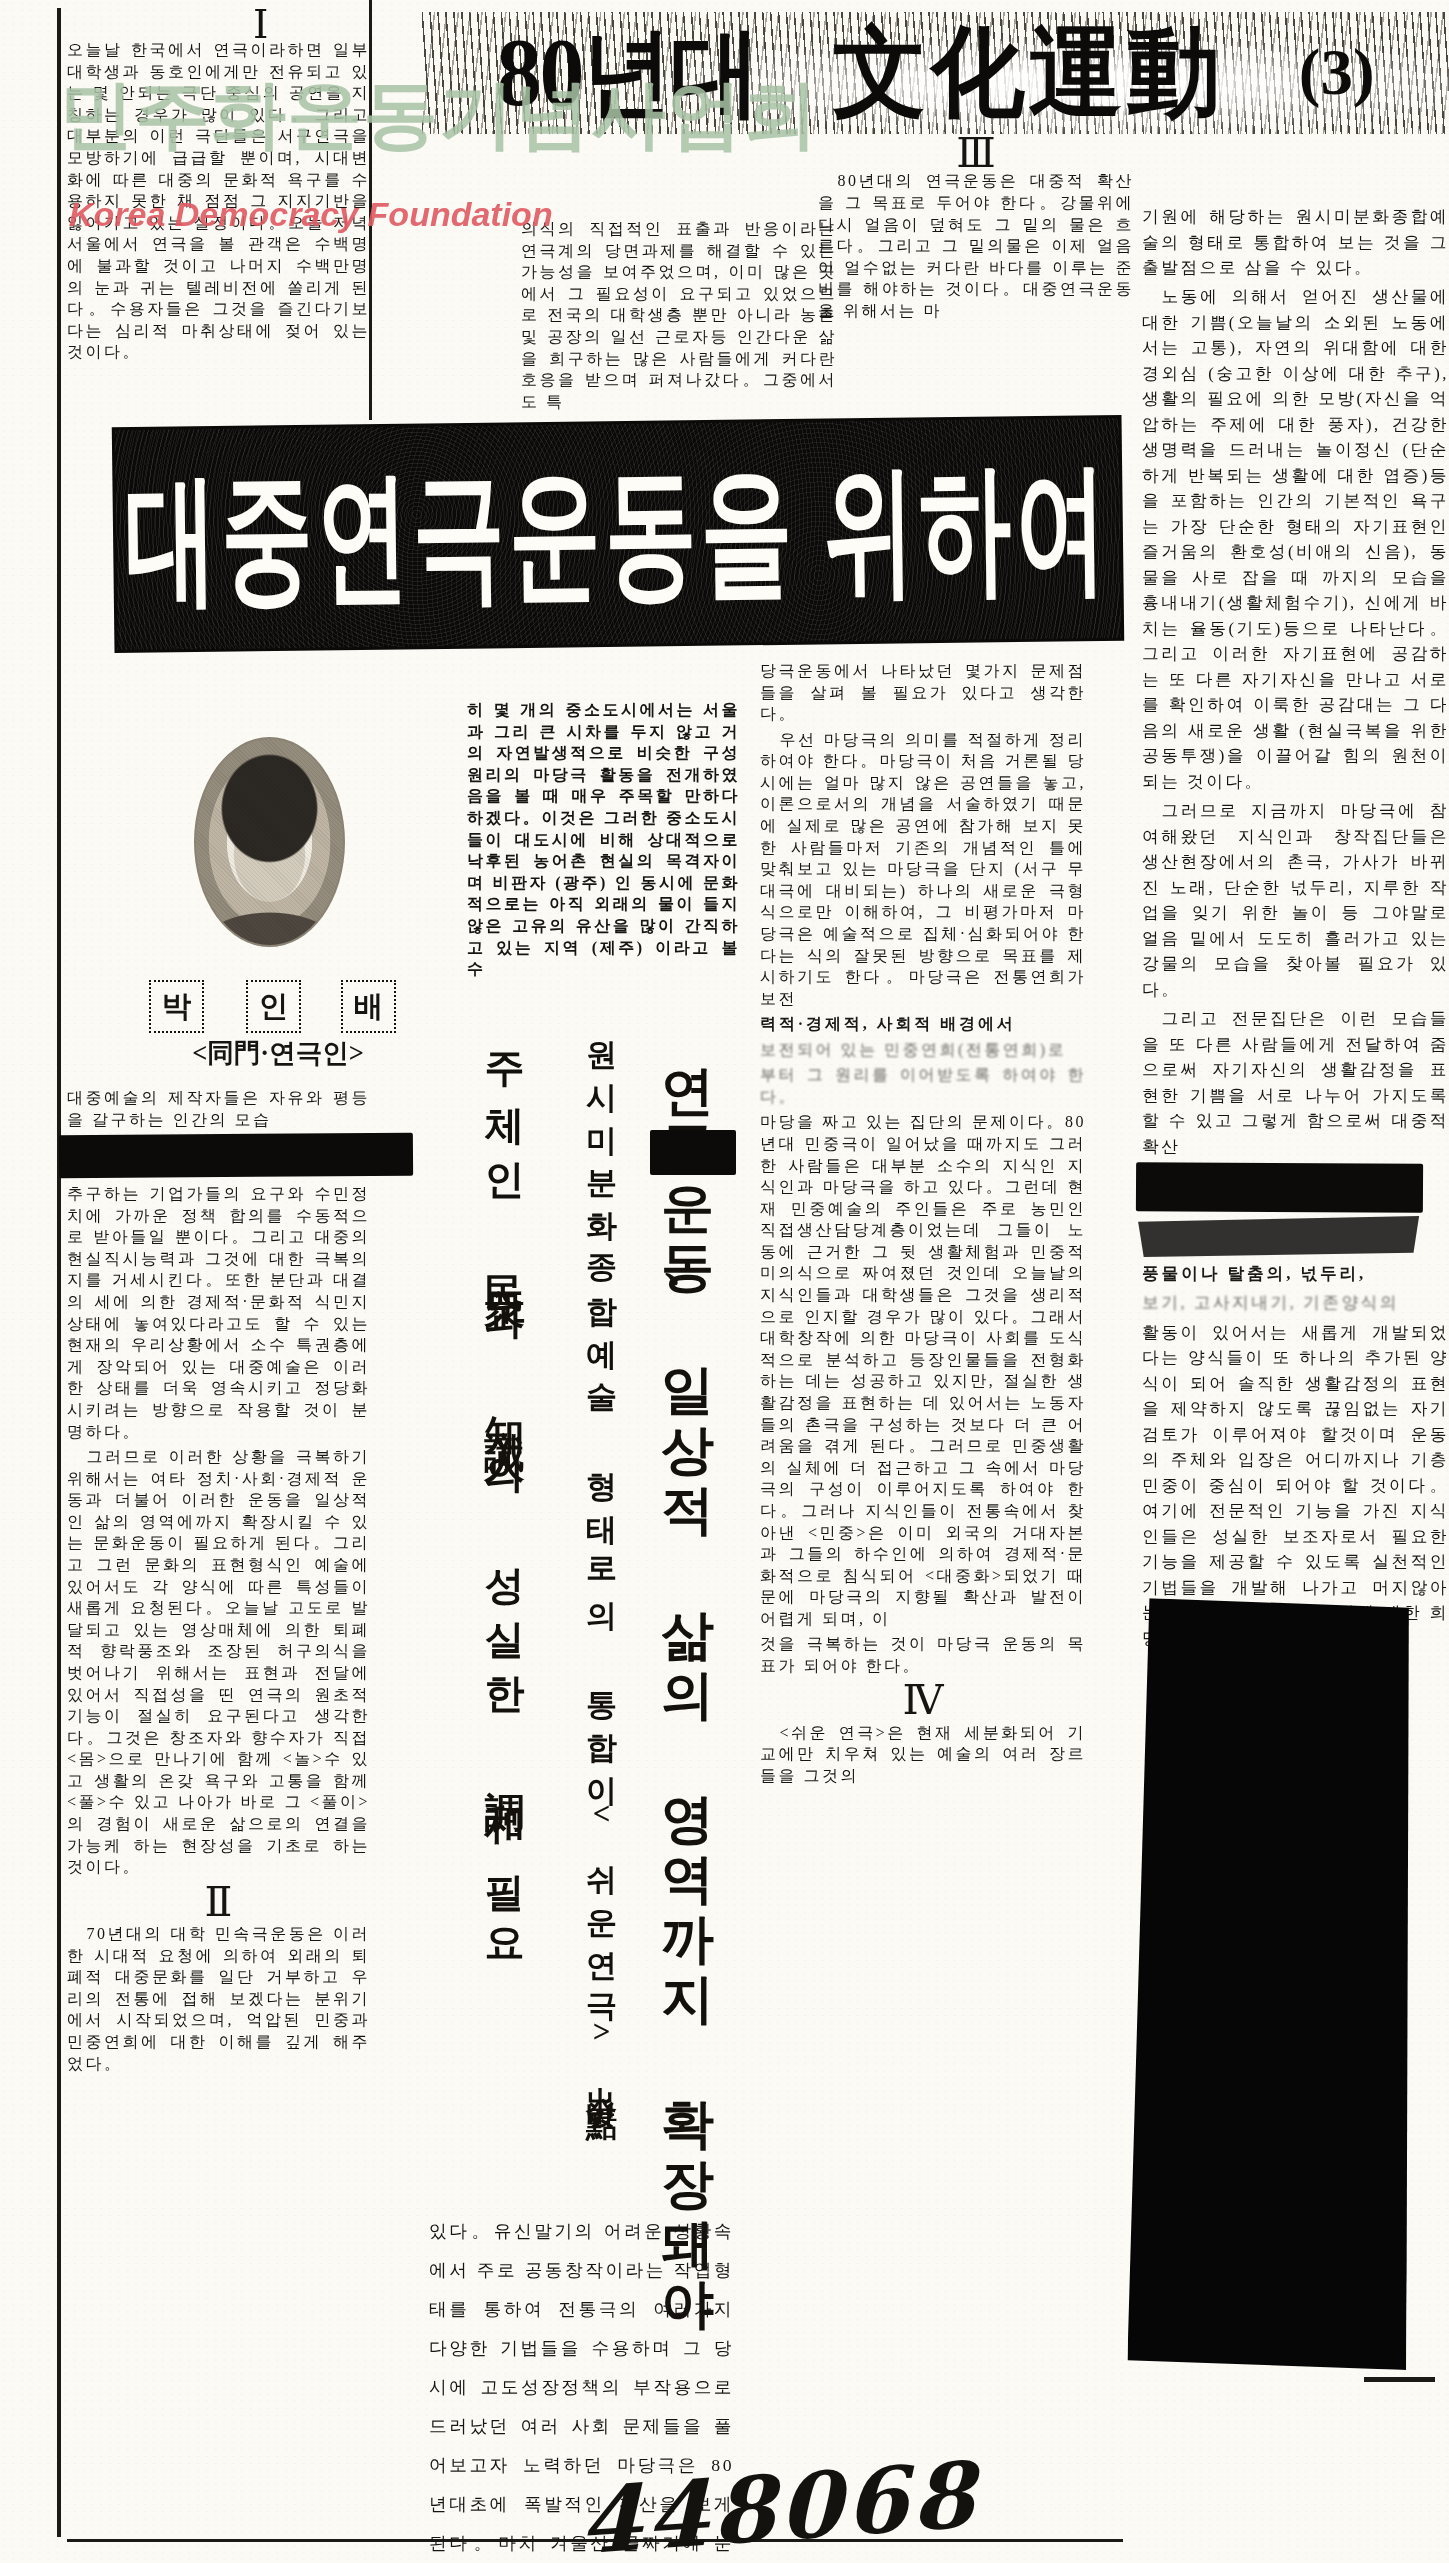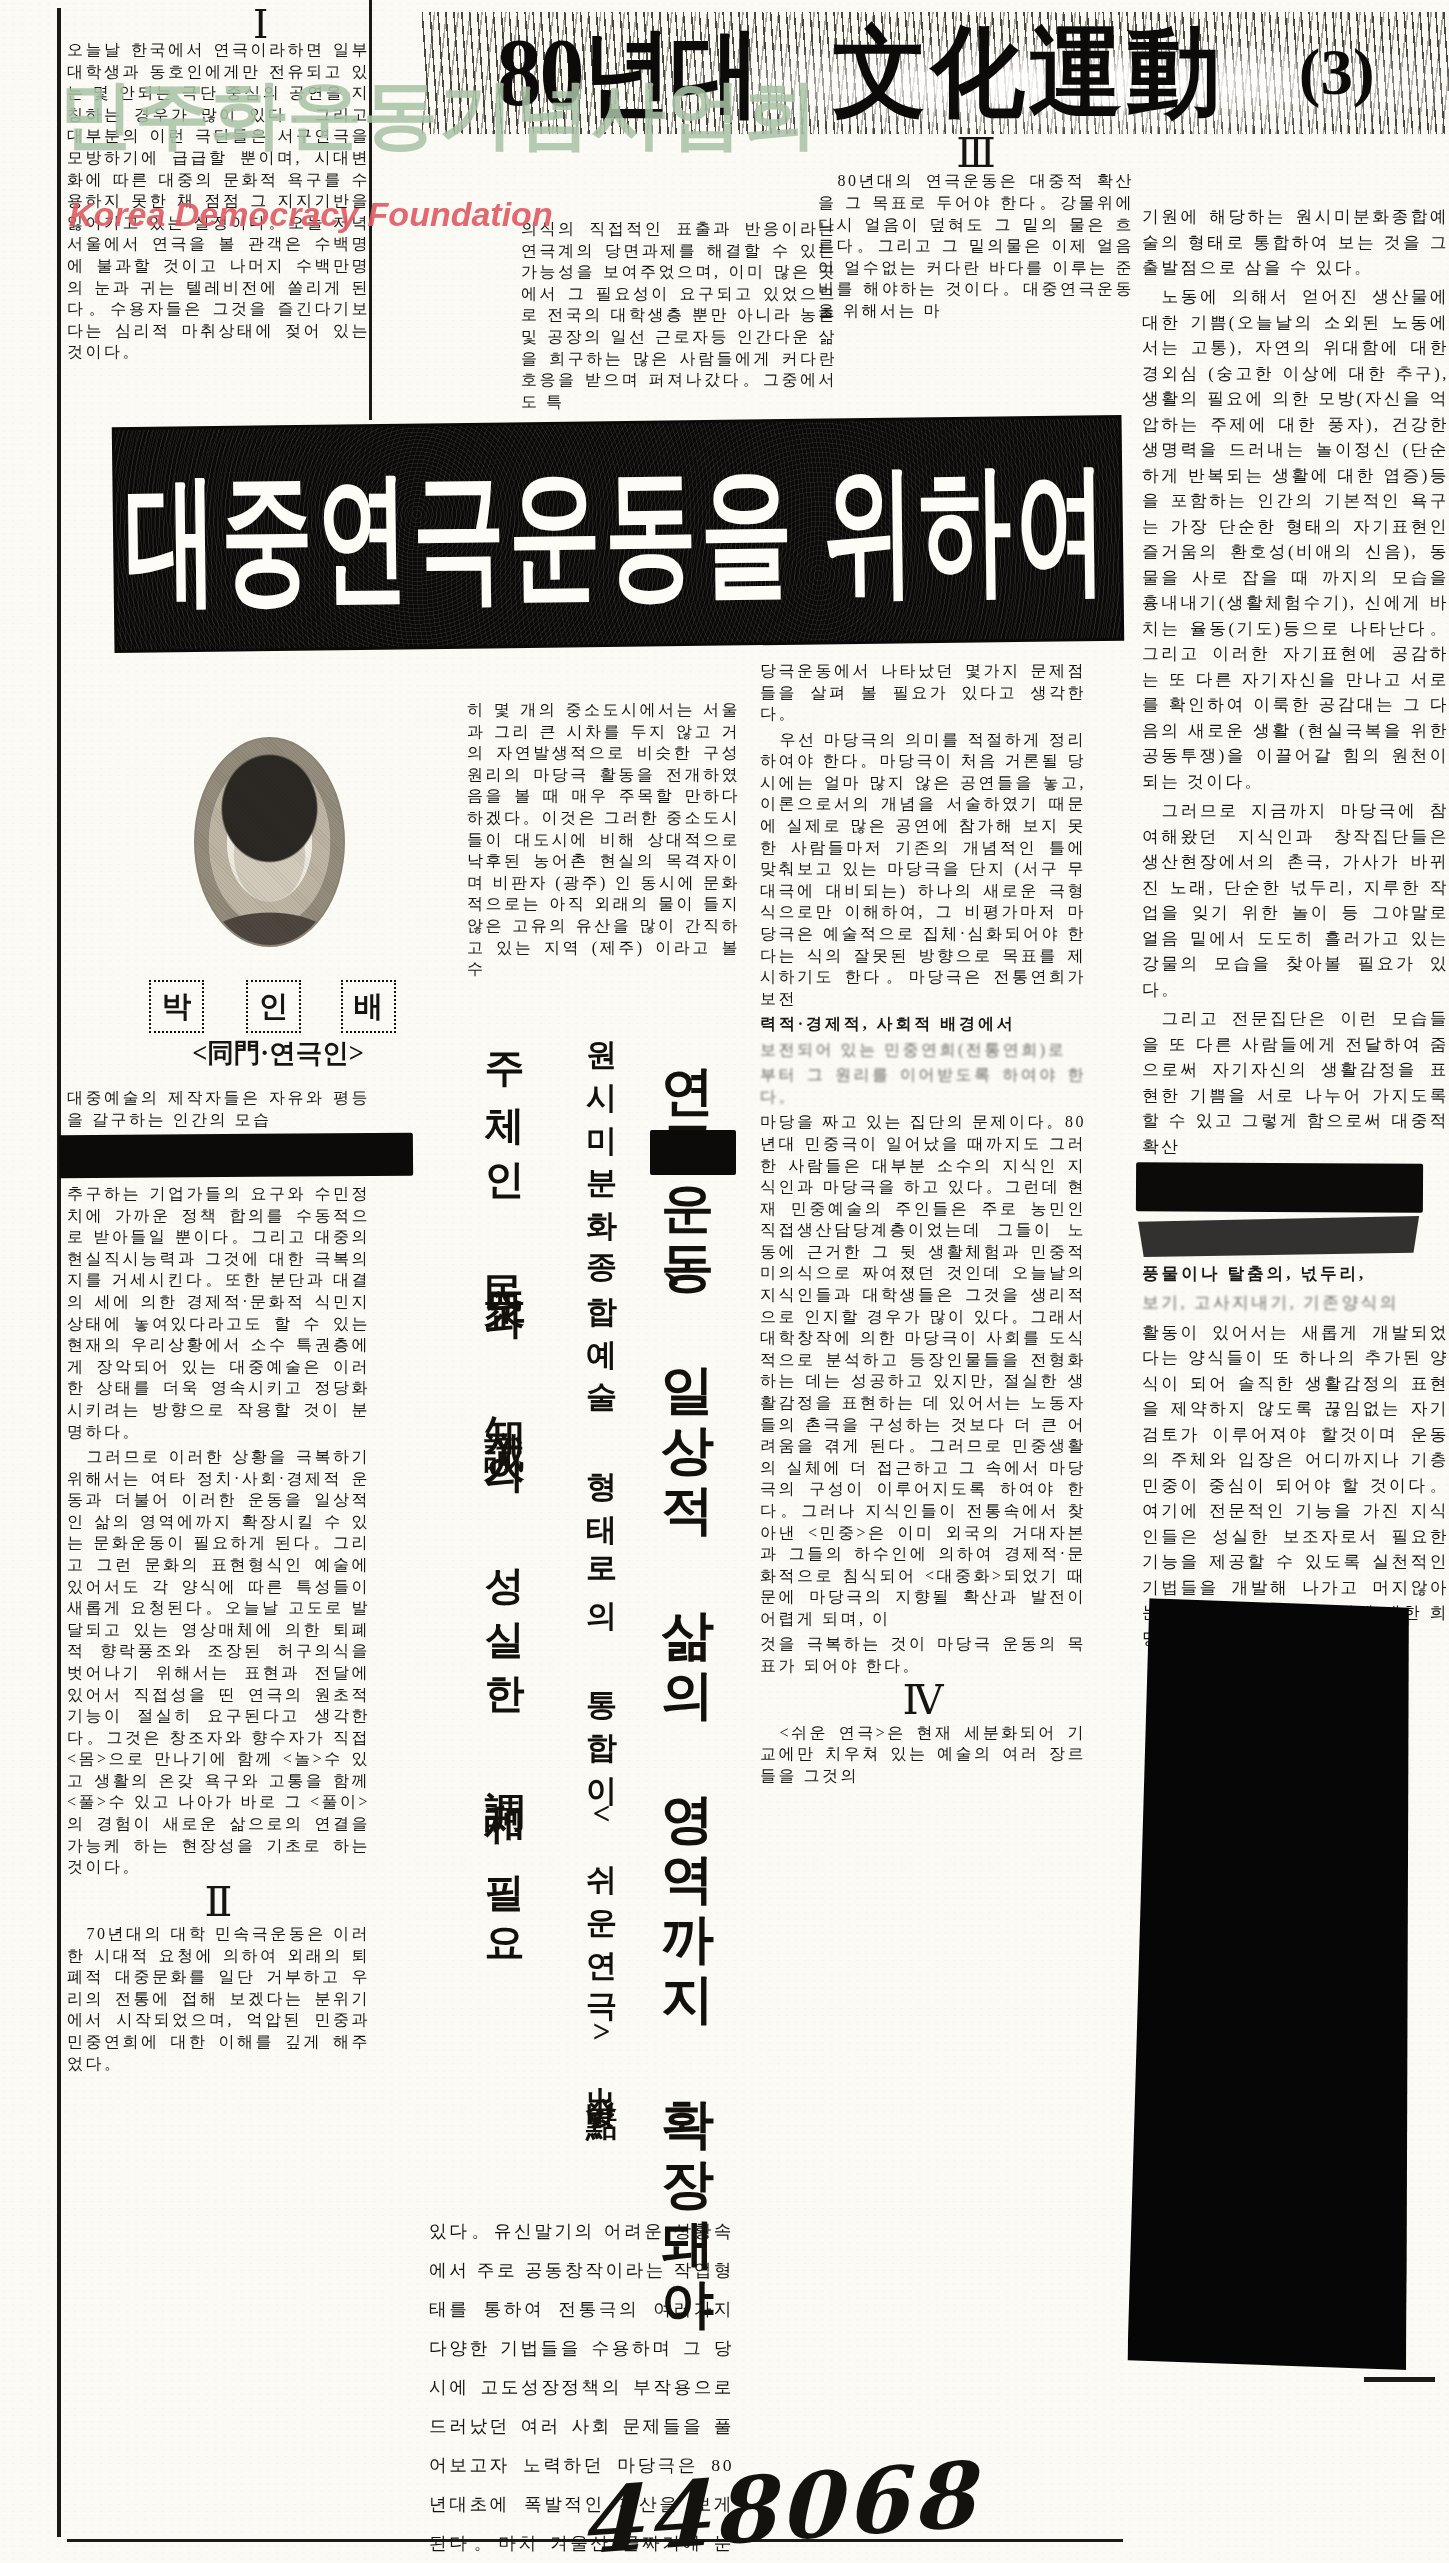--- a/index.html
+++ b/index.html
@@ -131,21 +131,21 @@
     <div class="smudge-heavy"></div>
     <p class="noind smudge-bold">풍물이나 탈춤의, 넋두리,</p>
     <p class="noind smudge-faint">보기, 고사지내기, 기존양식의</p>
     <p class="noind">활동이 있어서는 새롭게 개발되었다는 양식들이 또 하나의 추가된 양식이 되어 솔직한 생활감정의 표현을 제약하지 않도록 끊임없는 자기검토가 이루어져야 할것이며 운동의 주체와 입장은 어디까지나 기층민중이 중심이 되어야 할 것이다。여기에 전문적인 기능을 가진 지식인들은 성실한 보조자로서 필요한 기능을 제공할 수 있도록 실천적인 기법들을 개발해 나가고 머지않아 눈앞에 전개될 넓은 수평에 대한 희망을 제시할 수 있어야 하겠다。</p>
   </div>
 
   <div class="banner">
     <span>대중연극운동을 위하여</span>
   </div>
 
-  <div class="col body" style="left:467px;top:699px;width:273px;">
+  <div class="col body" style="left:467px;top:699px;width:273px;font-weight:bold;">
     <p class="noind">히 몇 개의 중소도시에서는 서울과 그리 큰 시차를 두지 않고 거의 자연발생적으로 비슷한 구성원리의 마당극 활동을 전개하였음을 볼 때 매우 주목할 만하다 하겠다。이것은 그러한 중소도시들이 대도시에 비해 상대적으로 낙후된 농어촌 현실의 목격자이며 비판자 (광주) 인 동시에 문화적으로는 아직 외래의 물이 들지 않은 고유의 유산을 많이 간직하고 있는 지역 (제주) 이라고 볼 수</p>
   </div>
 
   <div class="col body" style="left:760px;top:652px;width:326px;margin-top:8px;">
     <p class="noind">당극운동에서 나타났던 몇가지 문제점들을 살펴 볼 필요가 있다고 생각한다。</p>
     <p>우선 마당극의 의미를 적절하게 정리하여야 한다。마당극이 처음 거론될 당시에는 얼마 많지 않은 공연들을 놓고, 이론으로서의 개념을 서술하였기 때문에 실제로 많은 공연에 참가해 보지 못한 사람들마저 기존의 개념적인 틀에 맞춰보고 있는 마당극을 단지 (서구 무대극에 대비되는) 하나의 새로운 극형식으로만 이해하여, 그 비평가마저 마당극은 예술적으로 집체·심화되어야 한다는 식의 잘못된 방향으로 목표를 제시하기도 한다。마당극은 전통연희가 보전</p>
     <p class="noind smudge-bold">력적·경제적, 사회적 배경에서</p>
     <p class="noind smudge-faint">보전되어 있는 민중연희(전통연희)로</p>
     <p class="noind smudge-faint">부터 그 원리를 이어받도록 하여야 한다。</p>
     <p class="noind">마당을 짜고 있는 집단의 문제이다。80년대 민중극이 일어났을 때까지도 그러한 사람들은 대부분 소수의 지식인 지식인과 마당극을 하고 있다。그런데 현재 민중예술의 주인들은 주로 농민인 직접생산담당계층이었는데 그들이 노동에 근거한 그 뒷 생활체험과 민중적 미의식으로 짜여졌던 것인데 오늘날의 지식인들과 대학생들은 그것을 생리적으로 인지할 경우가 많이 있다。그래서 대학창작에 의한 마당극이 사회를 도식적으로 분석하고 등장인물들을 전형화하는 데는 성공하고 있지만, 절실한 생활감정을 표현하는 데 있어서는 노동자들의 촌극을 구성하는 것보다 더 큰 어려움을 겪게 된다。그러므로 민중생활의 실체에 더 접근하고 그 속에서 마당극의 구성이 이루어지도록 하여야 한다。그러나 지식인들이 전통속에서 찾아낸 &lt;민중&gt;은 이미 외국의 거대자본과 그들의 하수인에 의하여 경제적·문화적으로 침식되어 &lt;대중화&gt;되었기 때문에 마당극의 지향될 확산과 발전이 어렵게 되며, 이</p>

